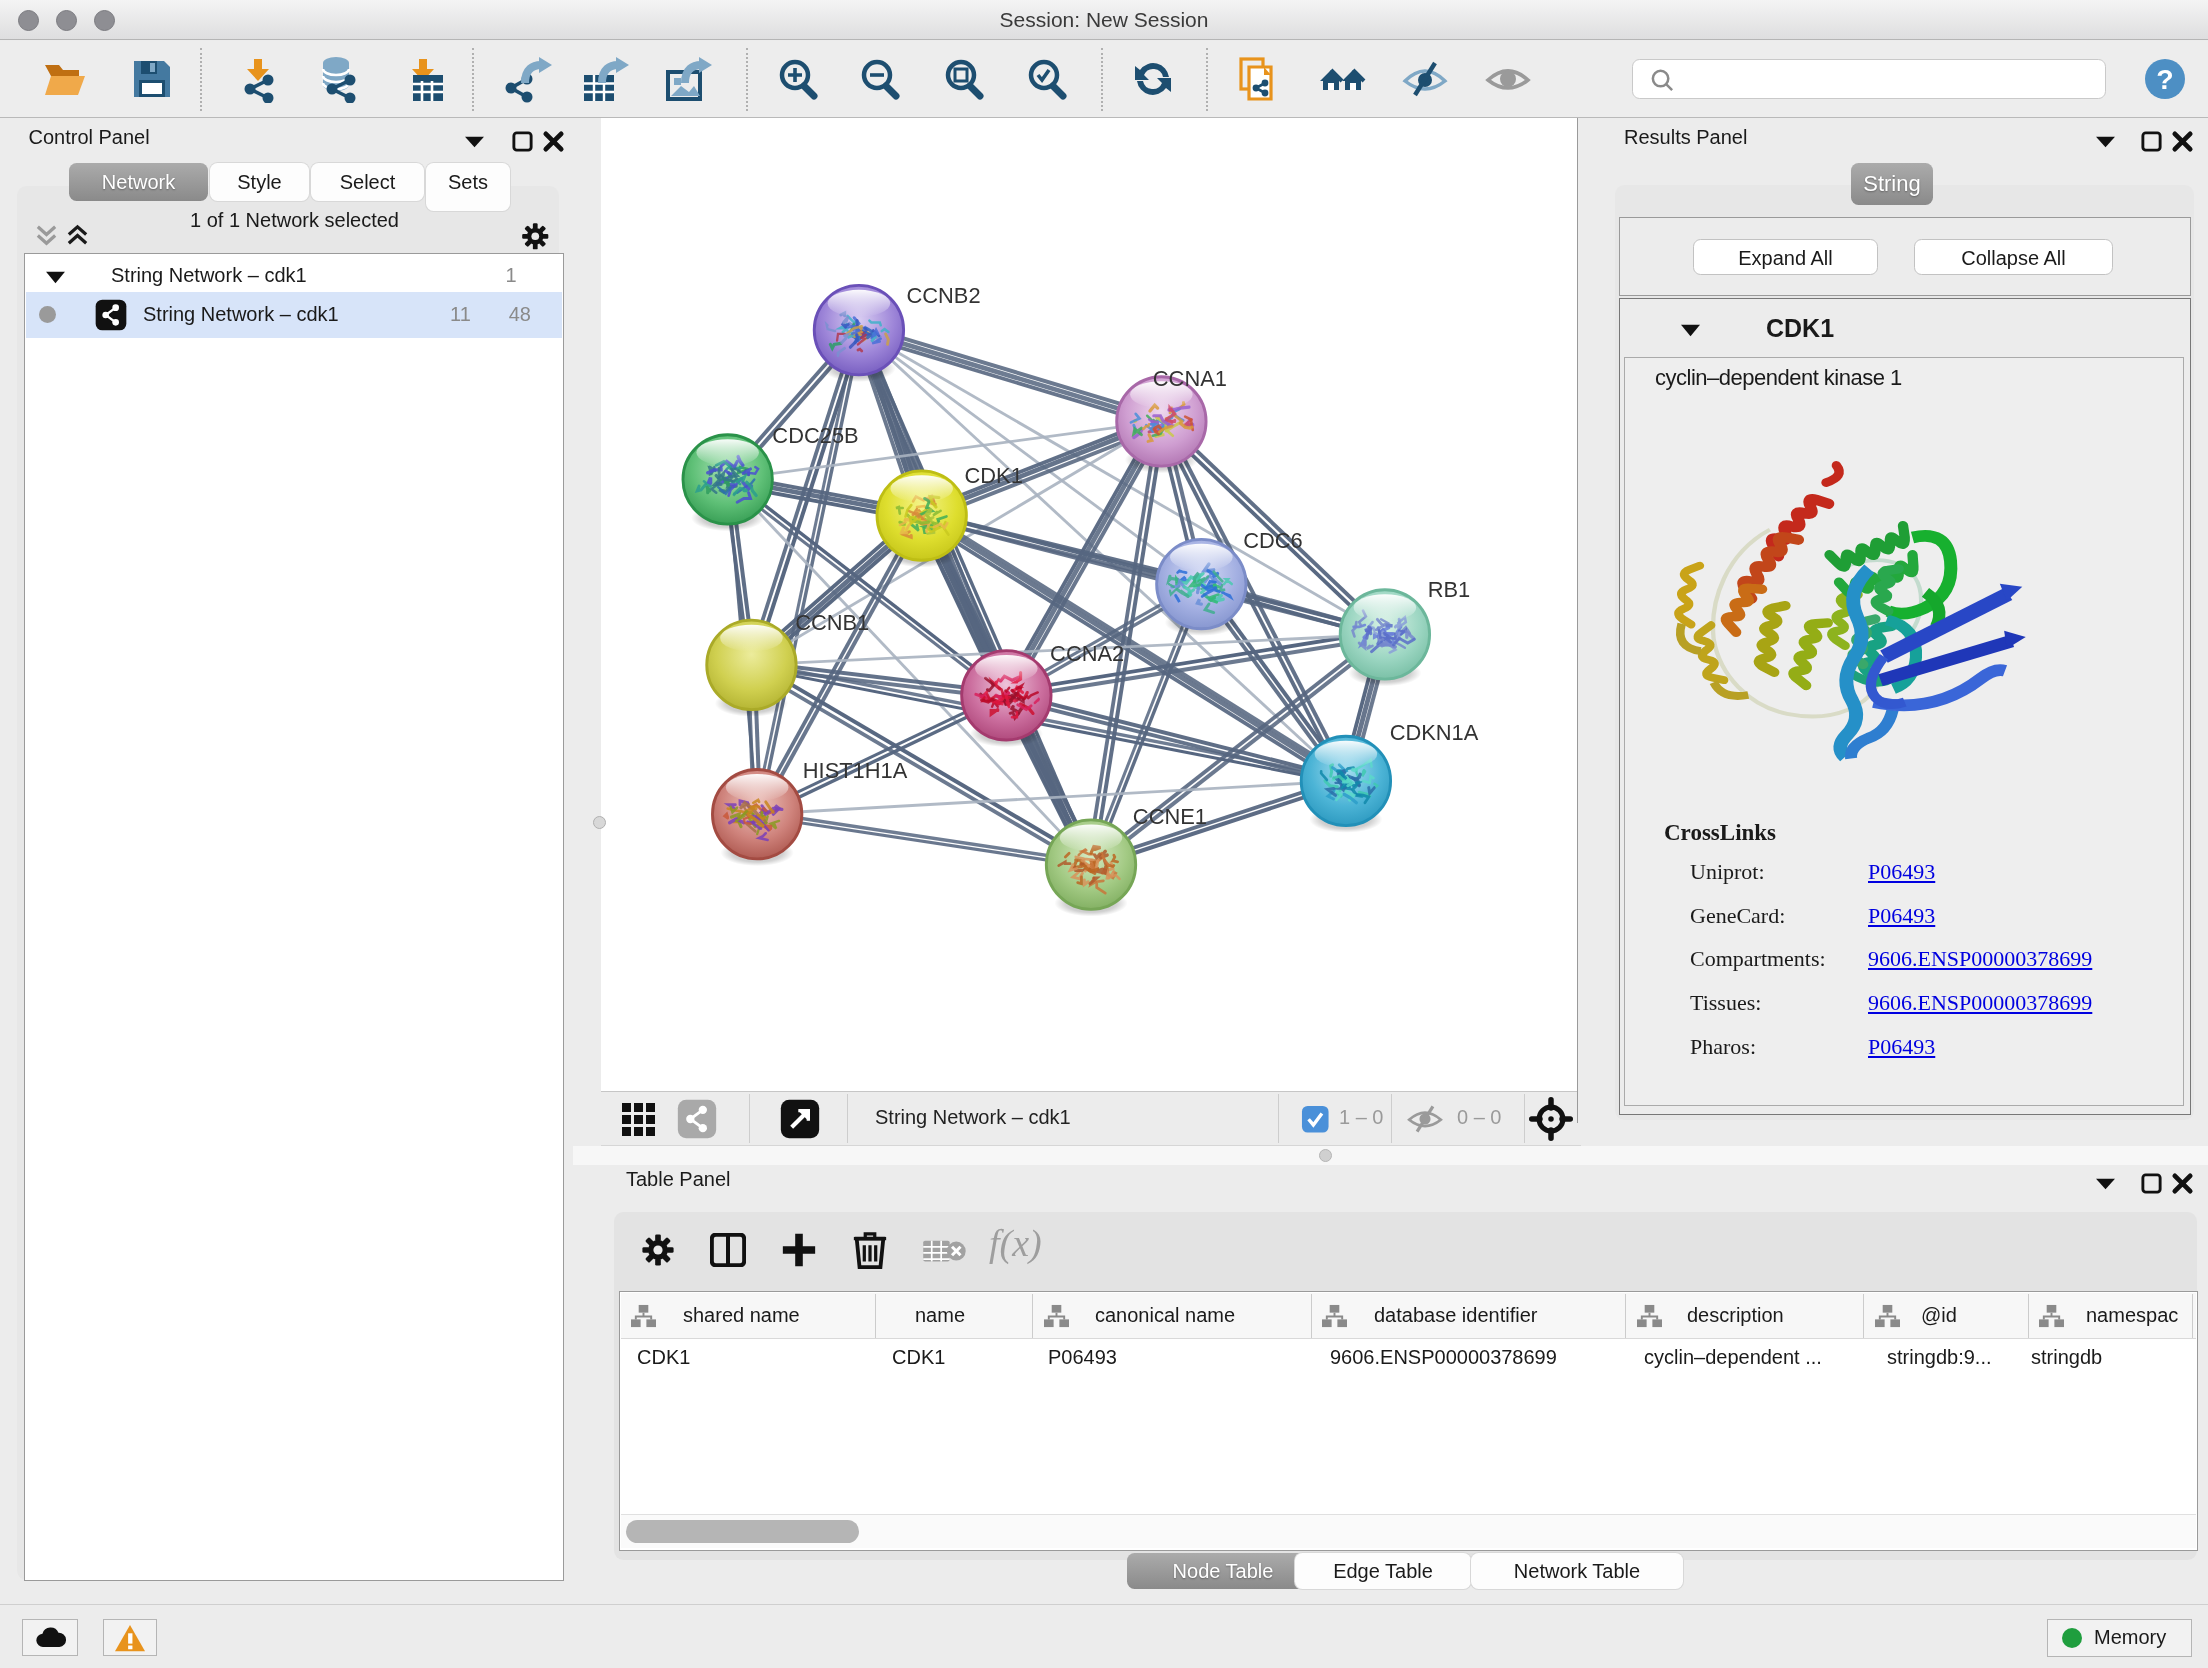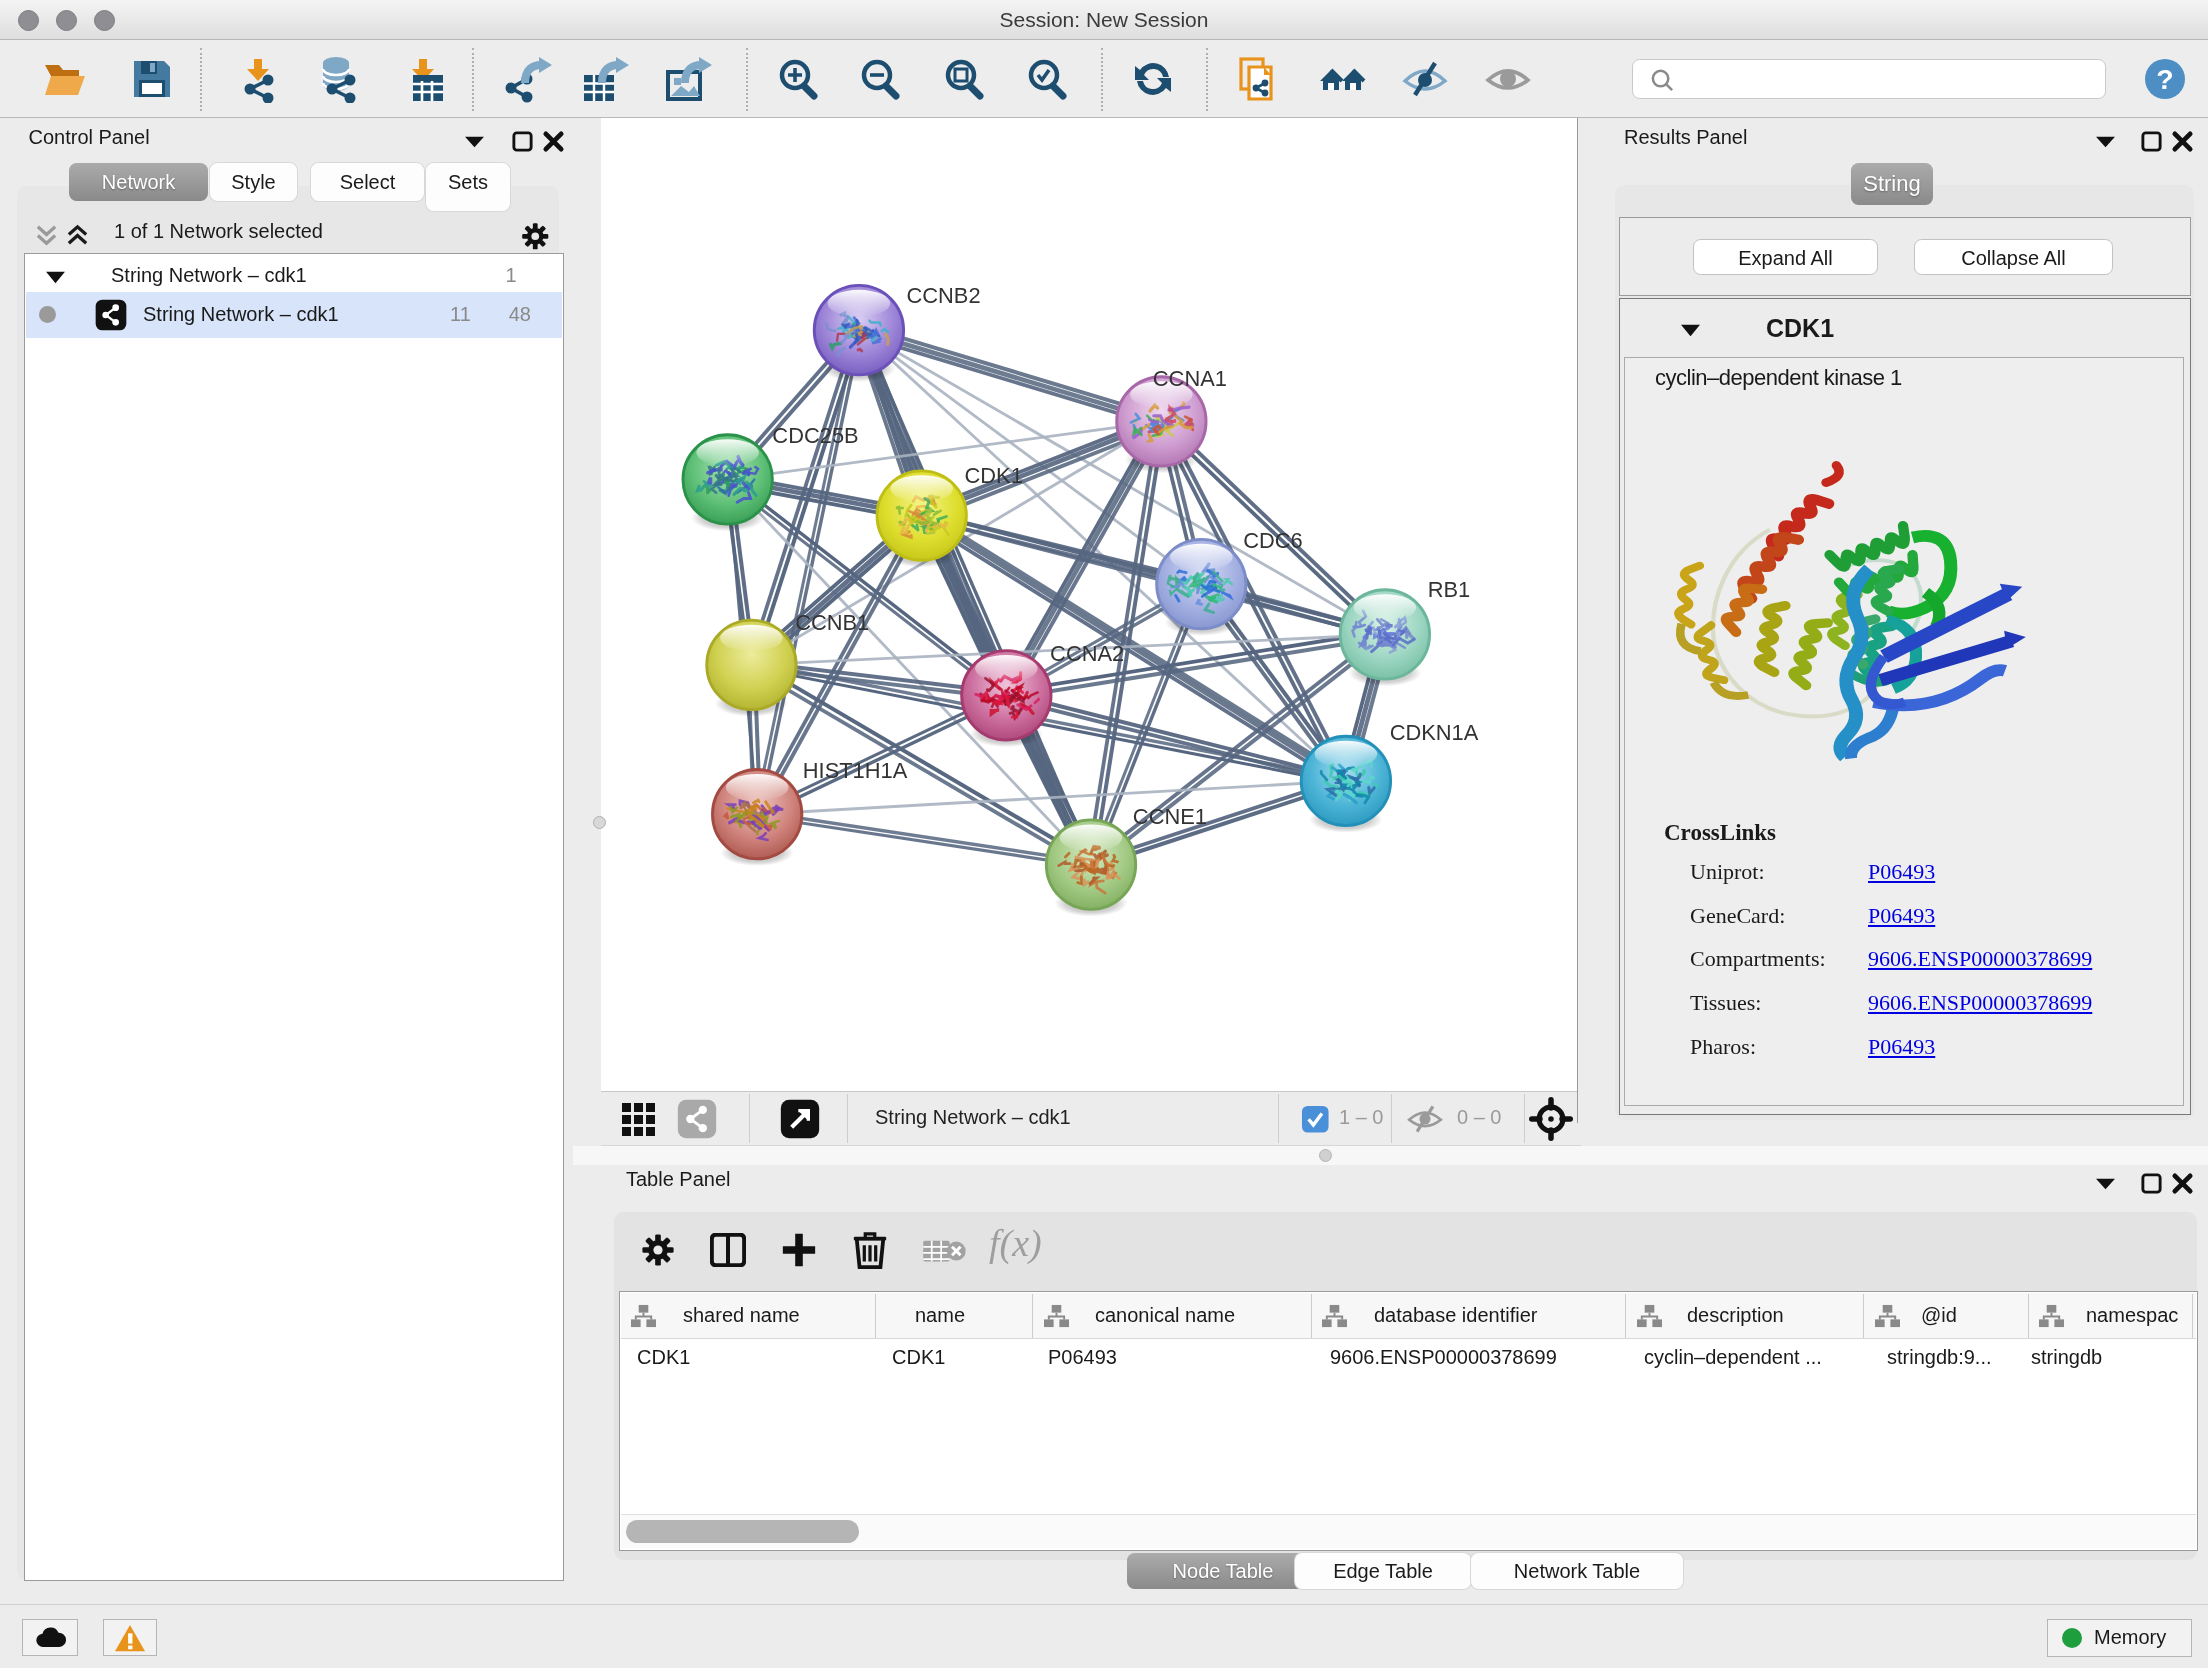--- a/index.html
+++ b/index.html
@@ -819,30 +819,30 @@
     <path d="M3 5 h20 l-10 11z" fill="#111"></path>
   </svg>
 <svg style="position:absolute;left:511px;top:130px" width="23" height="23" viewBox="0 0 24 24">
     <rect x="3" y="3" width="18" height="18" rx="3" fill="none" stroke="#111" stroke-width="3"></rect>
   </svg>
 <svg style="position:absolute;left:542px;top:130px" width="23" height="23" viewBox="0 0 24 24">
     <path d="M4 4 L20 20 M20 4 L4 20" stroke="#111" stroke-width="5" stroke-linecap="round"></path>
   </svg>
 <div style="position:absolute;left:17px;top:186px;width:542px;height:1394px;background:#e7e7e7;border-radius:9.5px"></div>
 <div class="tabsel" style="left:69px;top:163px;width:139px;height:38px;line-height:38px">Network</div>
-<div class="tabun" style="left:210px;top:163px;width:87px;height:38px;line-height:38px">Style</div>
+<div class="tabun" style="left:210px;top:163px;width:99px;height:38px;line-height:38px">Style</div>
 <div class="tabun" style="left:311px;top:163px;width:113px;height:38px;line-height:38px">Select</div>
 <div class="tabun" style="left:426px;top:163px;width:84px;height:48px;line-height:38px">Sets</div>
 <svg style="position:absolute;left:34px;top:223px" width="25" height="25" viewBox="0 0 26 26">
     <path d="M4 4 l9 8 9-8 M4 13 l9 8 9-8" stroke="#9a9a9a" stroke-width="3.4" fill="none"></path>
   </svg>
 <svg style="position:absolute;left:65px;top:223px" width="25" height="25" viewBox="0 0 26 26">
     <path d="M4 12 l9-8 9 8 M4 21 l9-8 9 8" stroke="#1a1a1a" stroke-width="3.4" fill="none"></path>
   </svg>
-<div style="position:absolute;left:114px;top:220px;width:361px;text-align:left;font-size:20px;color:#1a1a1a">1 of 1 Network selected</div>
+<div style="position:absolute;left:114px;top:209px;width:361px;text-align:center;font-size:20px;color:#1a1a1a">1 of 1 Network selected</div>
 <svg style="position:absolute;left:521px;top:222px" width="28.5" height="28.5" viewBox="0 0 48 48">
     <circle cx="24" cy="24" r="14" fill="#111"></circle>
     <rect x="-4" y="-5" width="8" height="10" rx="2" transform="translate(41.0,24.0) rotate(90)" fill="#111"></rect>
     <rect x="-4" y="-5" width="8" height="10" rx="2" transform="translate(36.0,36.0) rotate(135)" fill="#111"></rect>
     <rect x="-4" y="-5" width="8" height="10" rx="2" transform="translate(24.0,41.0) rotate(180)" fill="#111"></rect>
     <rect x="-4" y="-5" width="8" height="10" rx="2" transform="translate(12.0,36.0) rotate(225)" fill="#111"></rect>
     <rect x="-4" y="-5" width="8" height="10" rx="2" transform="translate(7.0,24.0) rotate(270)" fill="#111"></rect>
     <rect x="-4" y="-5" width="8" height="10" rx="2" transform="translate(12.0,12.0) rotate(315)" fill="#111"></rect>
     <rect x="-4" y="-5" width="8" height="10" rx="2" transform="translate(24.0,7.0) rotate(360)" fill="#111"></rect>
     <rect x="-4" y="-5" width="8" height="10" rx="2" transform="translate(36.0,12.0) rotate(405)" fill="#111"></rect>

